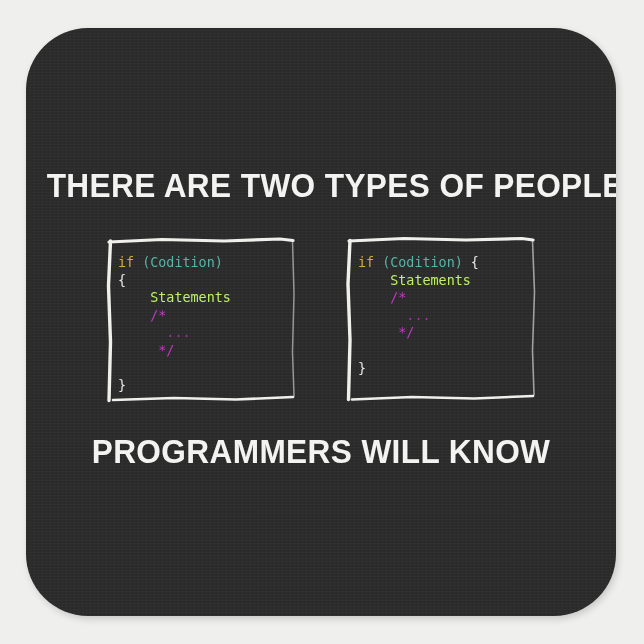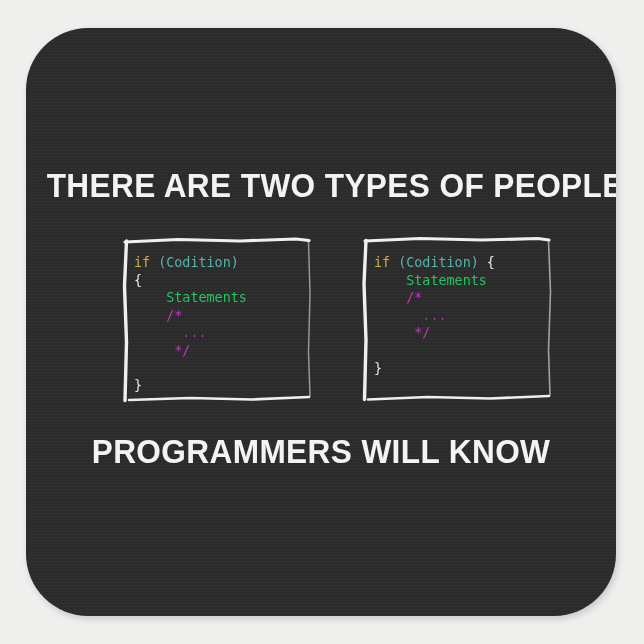--- a/index.html
+++ b/index.html
@@ -53,21 +53,21 @@
   }
   #headline-bottom {
     top: 404px;
     font-size: 34px;
     transform: scaleX(0.93);
   }
 
   
   #panels {
     position: absolute;
-    left: 16px;
+    left: 0;
     top: 206px;
     width: 100%;
     height: 182px;
     display: flex;
     justify-content: center;
     align-items: flex-start;
     gap: 46px;
   }
 
   .panel {
@@ -119,21 +119,21 @@
     pointer-events: none;
     opacity: 0.05;
     background-image:
       repeating-linear-gradient(0deg,  rgba(255,255,255,.5) 0 1px, rgba(0,0,0,0) 1px 3px),
       repeating-linear-gradient(90deg, rgba(255,255,255,.4) 0 1px, rgba(0,0,0,0) 1px 4px);
   }
 </style>
 <style>
   .tok-kw{color:#d3ab3a;}
   .tok-cond{color:#53b4a8;}
-  .tok-ident{color:#22c55e;}
+  .tok-ident{color:#bef264;}
   .tok-brace{color:#e6e6e4;}
   .tok-comment{color:#c036c0;}
   .tok-dots{color:#9c2f9c;}
   #sticker{background:#2a2a2a;}
   body{background:#efefee;}
   .headline{color:#f3f3f1;}
 </style></head>
 <body>
 
 <div id="stage">

